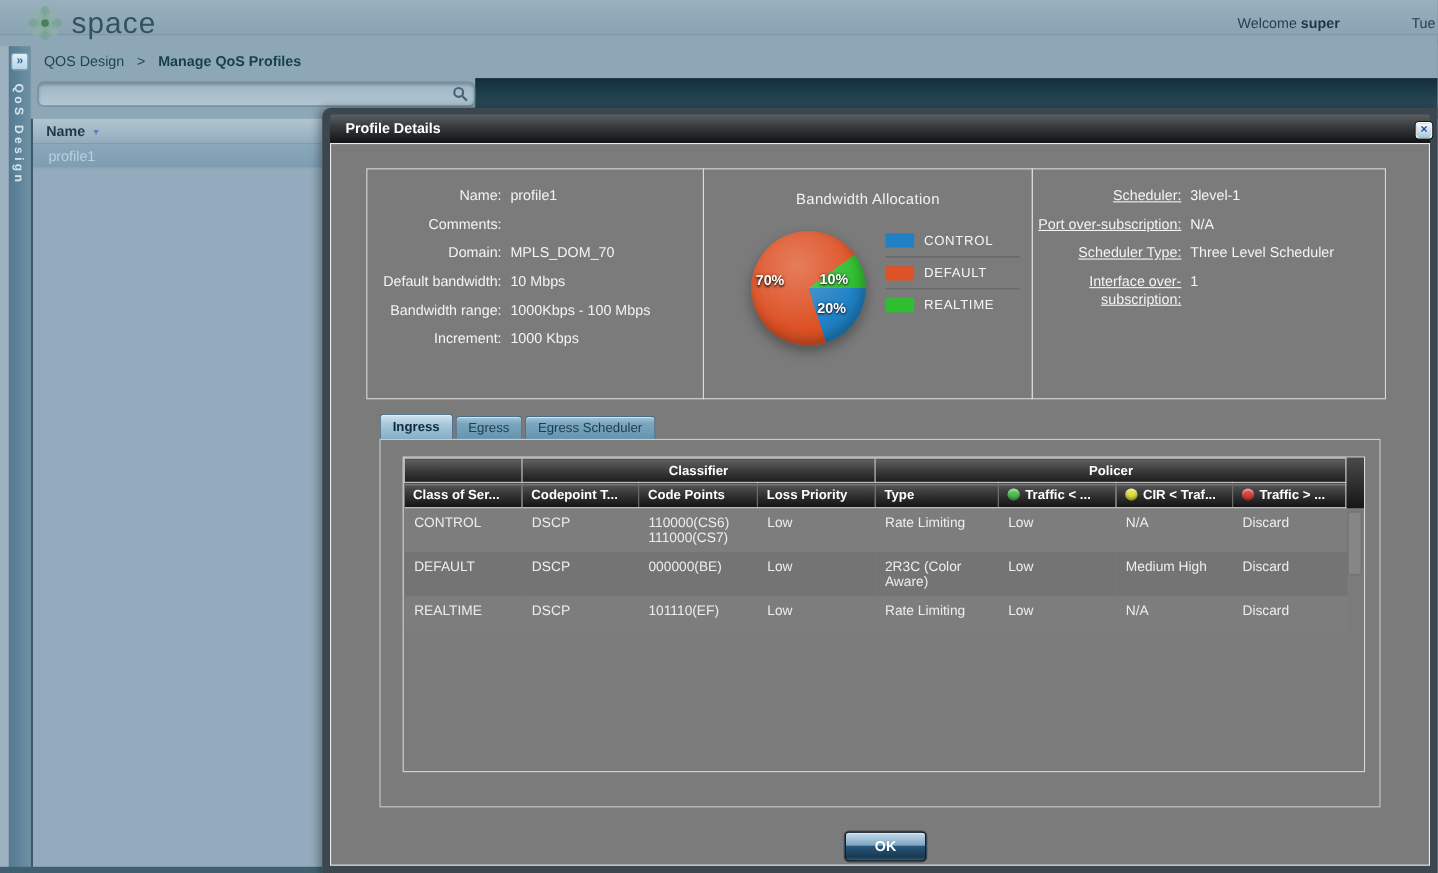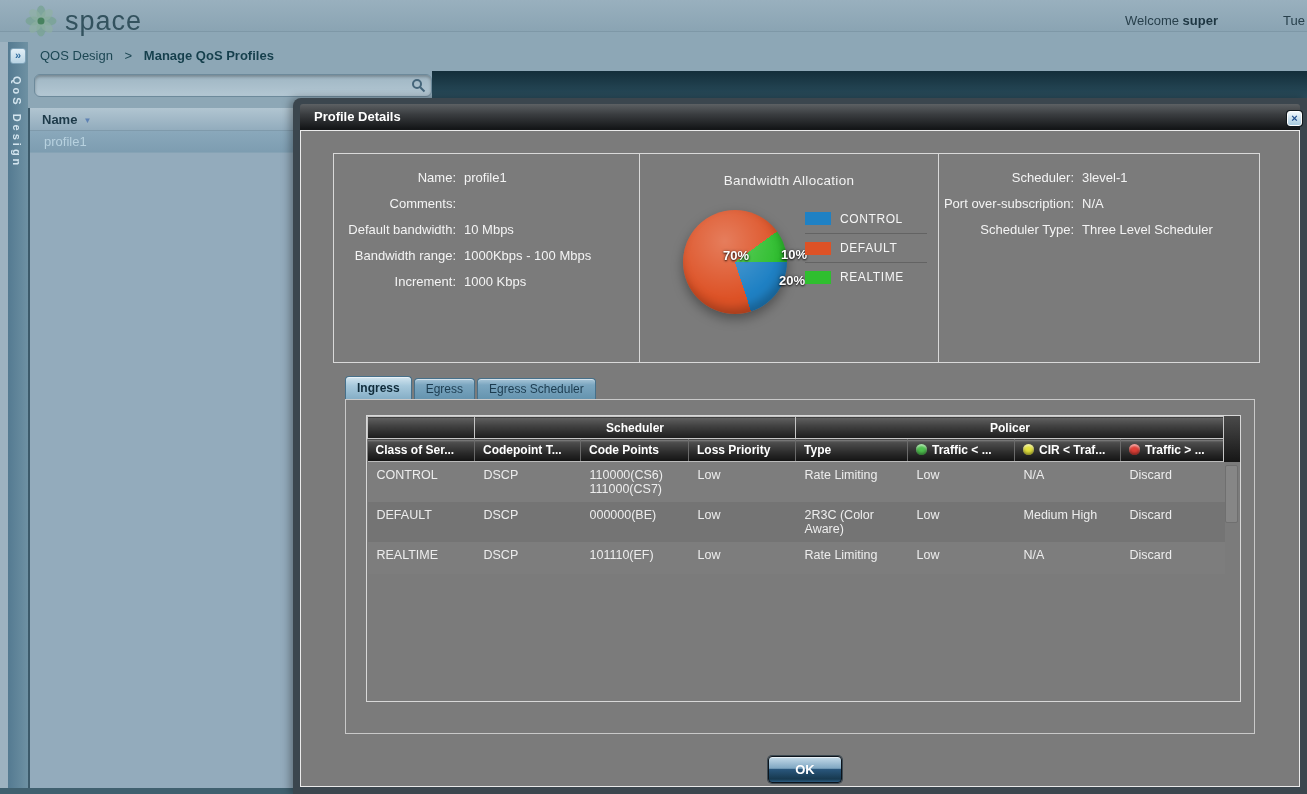--- a/index.html
+++ b/index.html
@@ -65,32 +65,32 @@
 
   
   .panels { position:absolute; left:32px; top:22px; display:flex; }
   .panel { height:210px; border:1px solid #d9d9d9; padding-top:16px; }
   .panel.p-info  { width:307px; }
   .panel.p-pie   { width:300px; margin-left:-1px; position:relative; }
   .panel.p-sched { width:322px; margin-left:-1px; }
   .field { display:flex; margin-bottom:10px; line-height:16px; font-size:13px; color:#f4f4f4; }
   .flabel { text-align:right; flex:none; }
   .p-info  .flabel { width:122px; }
-  .p-sched .flabel { width:135px; }
+  .p-sched .flabel { width:135px;text-decoration:underline; }
   .fvalue { margin-left:8px; flex:1; padding-right:4px; }
 
   
   .chart-title { text-align:center; font-size:13.5px; color:#f2f2f2; margin-top:3px; letter-spacing:.3px; }
   .pie { position:absolute; left:43px; top:56px; width:104px; height:104px; border-radius:50%;
     box-shadow:0 5px 12px rgba(0,0,0,.35); }
   .pie-gloss { position:absolute; inset:0; border-radius:50%;
     background:radial-gradient(circle at 40% 30%, rgba(255,255,255,.25), rgba(255,255,255,0) 60%);
     box-shadow:inset -3px -6px 10px rgba(0,0,0,.25); }
   .pie-label { position:absolute; transform:translate(-50%,-50%); font-size:13px; font-weight:bold;
-    color:#fff; text-shadow:0 1px 2px rgba(0,0,0,.8), 0 0 3px rgba(0,0,0,.5);margin-left:36px; }
+    color:#fff; text-shadow:0 1px 2px rgba(0,0,0,.8), 0 0 3px rgba(0,0,0,.5); }
   .legend { position:absolute; left:165px; top:50px; width:122px; }
   .legend-item { display:flex; align-items:center; height:29px; }
   .legend-item + .legend-item { border-top:1px solid rgba(55,55,55,.35); }
   .swatch { width:26px; height:13px; margin-right:9px; flex:none; }
   .legend-label { font-size:12px; color:#f6f6f6; letter-spacing:.6px; }
 
   
   .tabs { position:absolute; left:44px; top:245px; height:23px; display:flex; align-items:flex-end; gap:2px; }
   .tab { height:21px; padding:0 11px; line-height:20px; font-size:12px; color:#1c3c50;
     background:linear-gradient(#a9c6d8,#7ba6c0 30%,#6594af);
@@ -207,20 +207,24 @@
       <div class="panel p-info">
         <div class="field">
             <span class="flabel">Name:</span>
             <span class="fvalue">profile1</span>
           </div>
         <div class="field">
             <span class="flabel">Comments:</span>
             <span class="fvalue"></span>
           </div>
         <div class="field">
+            <span class="flabel">Domain:</span>
+            <span class="fvalue">MPLS_DOM_70</span>
+          </div>
+        <div class="field">
             <span class="flabel">Default bandwidth:</span>
             <span class="fvalue">10 Mbps</span>
           </div>
         <div class="field">
             <span class="flabel">Bandwidth range:</span>
             <span class="fvalue">1000Kbps - 100 Mbps</span>
           </div>
         <div class="field">
             <span class="flabel">Increment:</span>
             <span class="fvalue">1000 Kbps</span>
@@ -256,20 +260,24 @@
             <span class="flabel">Scheduler:</span>
             <span class="fvalue">3level-1</span>
           </div>
         <div class="field">
             <span class="flabel">Port over-subscription:</span>
             <span class="fvalue">N/A</span>
           </div>
         <div class="field">
             <span class="flabel">Scheduler Type:</span>
             <span class="fvalue">Three Level Scheduler</span>
+          </div>
+        <div class="field">
+            <span class="flabel">Interface over-subscription:</span>
+            <span class="fvalue">1</span>
           </div>
       </div>
     </div>
 
     <div class="tabs">
       <div class="tab active">Ingress</div>
       <div class="tab">Egress</div>
       <div class="tab">Egress Scheduler</div>
     </div>
 
@@ -282,21 +290,21 @@
               <col style="width:108px">
               <col style="width:107px">
             <col style="width:112px">
               <col style="width:107px">
               <col style="width:106px">
               <col style="width:104px">
           </colgroup>
           <thead>
             <tr class="group">
               <th></th>
-              <th colspan="3">Scheduler</th>
+              <th colspan="3">Classifier</th>
               <th colspan="4">Policer</th>
             </tr>
             <tr class="cols">
               <th><span>Class of Ser...</span></th>
               <th><span>Codepoint T...</span></th>
               <th><span>Code Points</span></th>
               <th><span>Loss Priority</span></th>
               <th><span>Type</span></th>
               <th><span class="hdr-dot" style="background-color: rgb(79, 194, 79);"></span><span>Traffic &lt; ...</span></th>
               <th><span class="hdr-dot" style="background-color: rgb(227, 226, 62);"></span><span>CIR &lt; Traf...</span></th>

